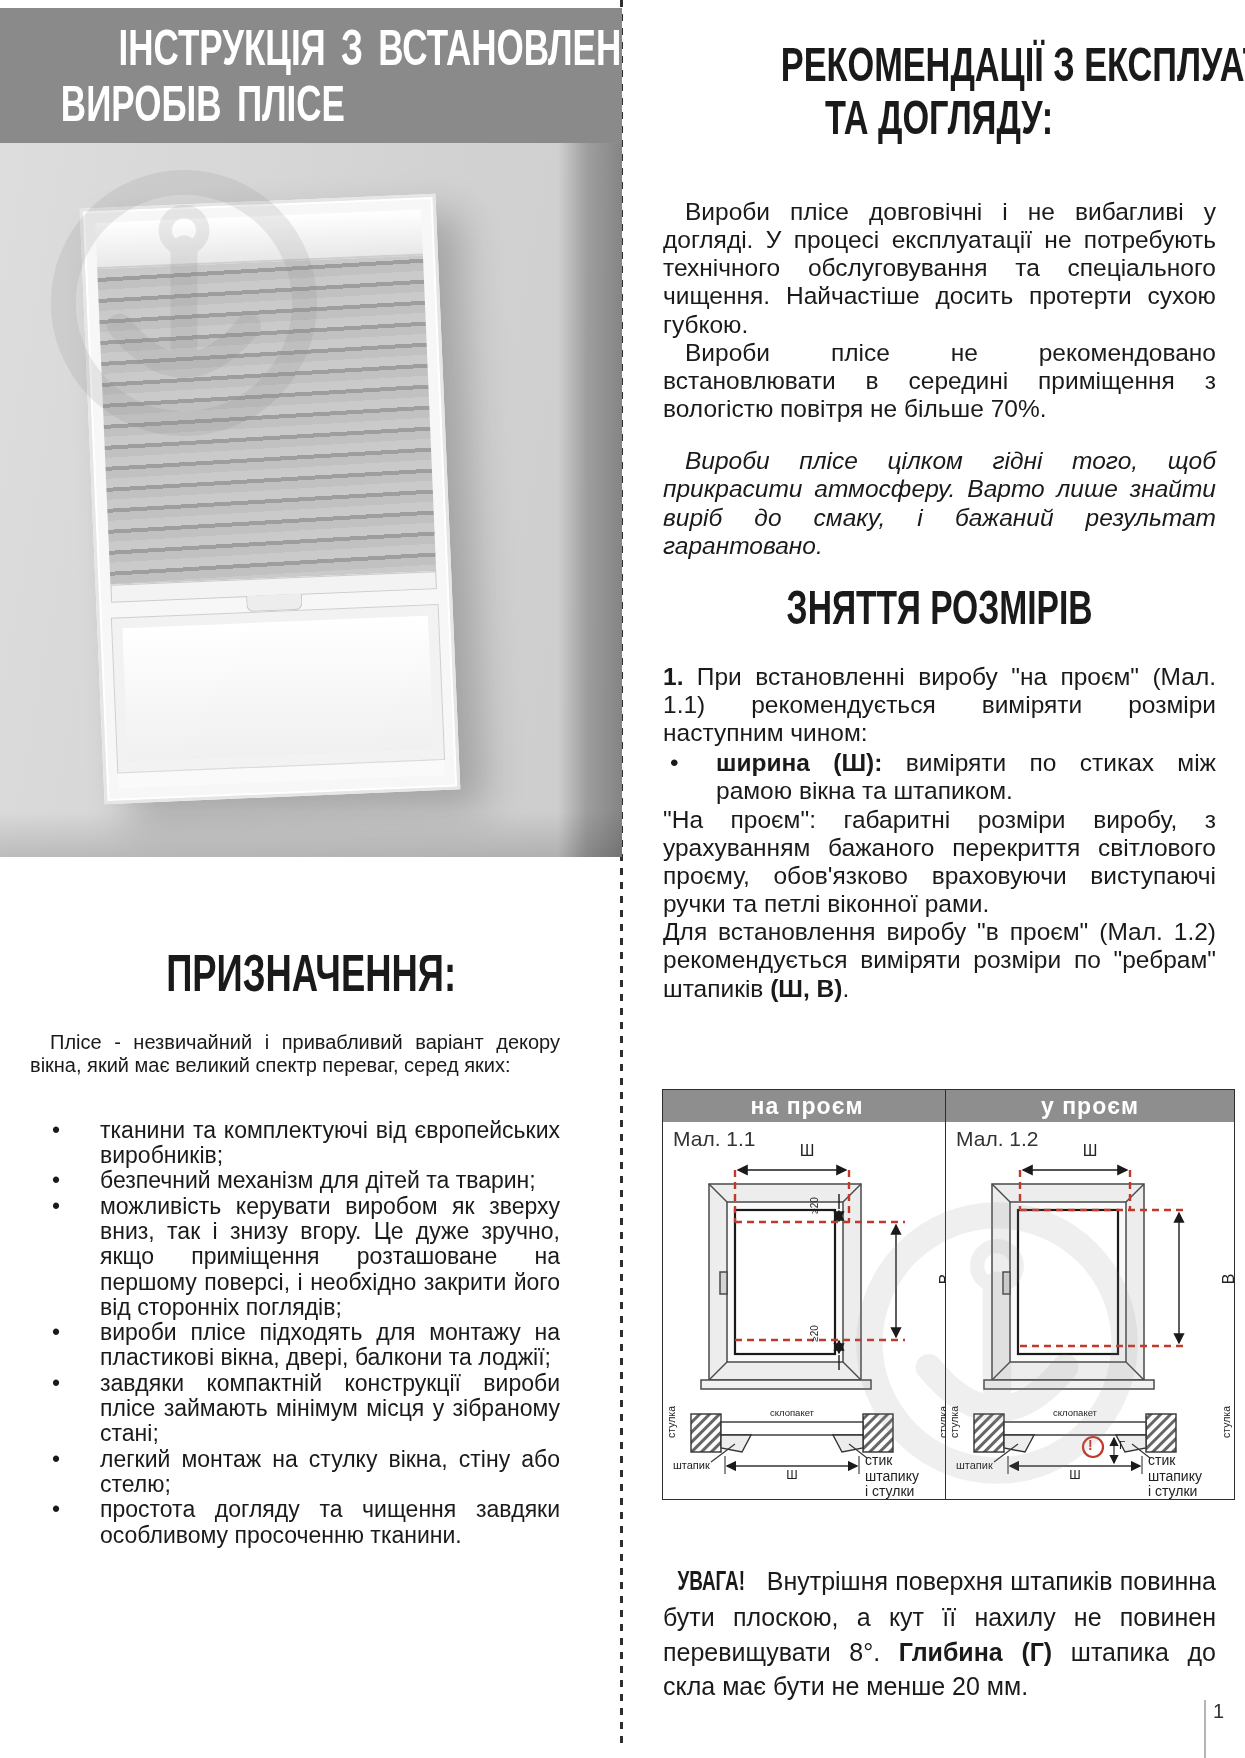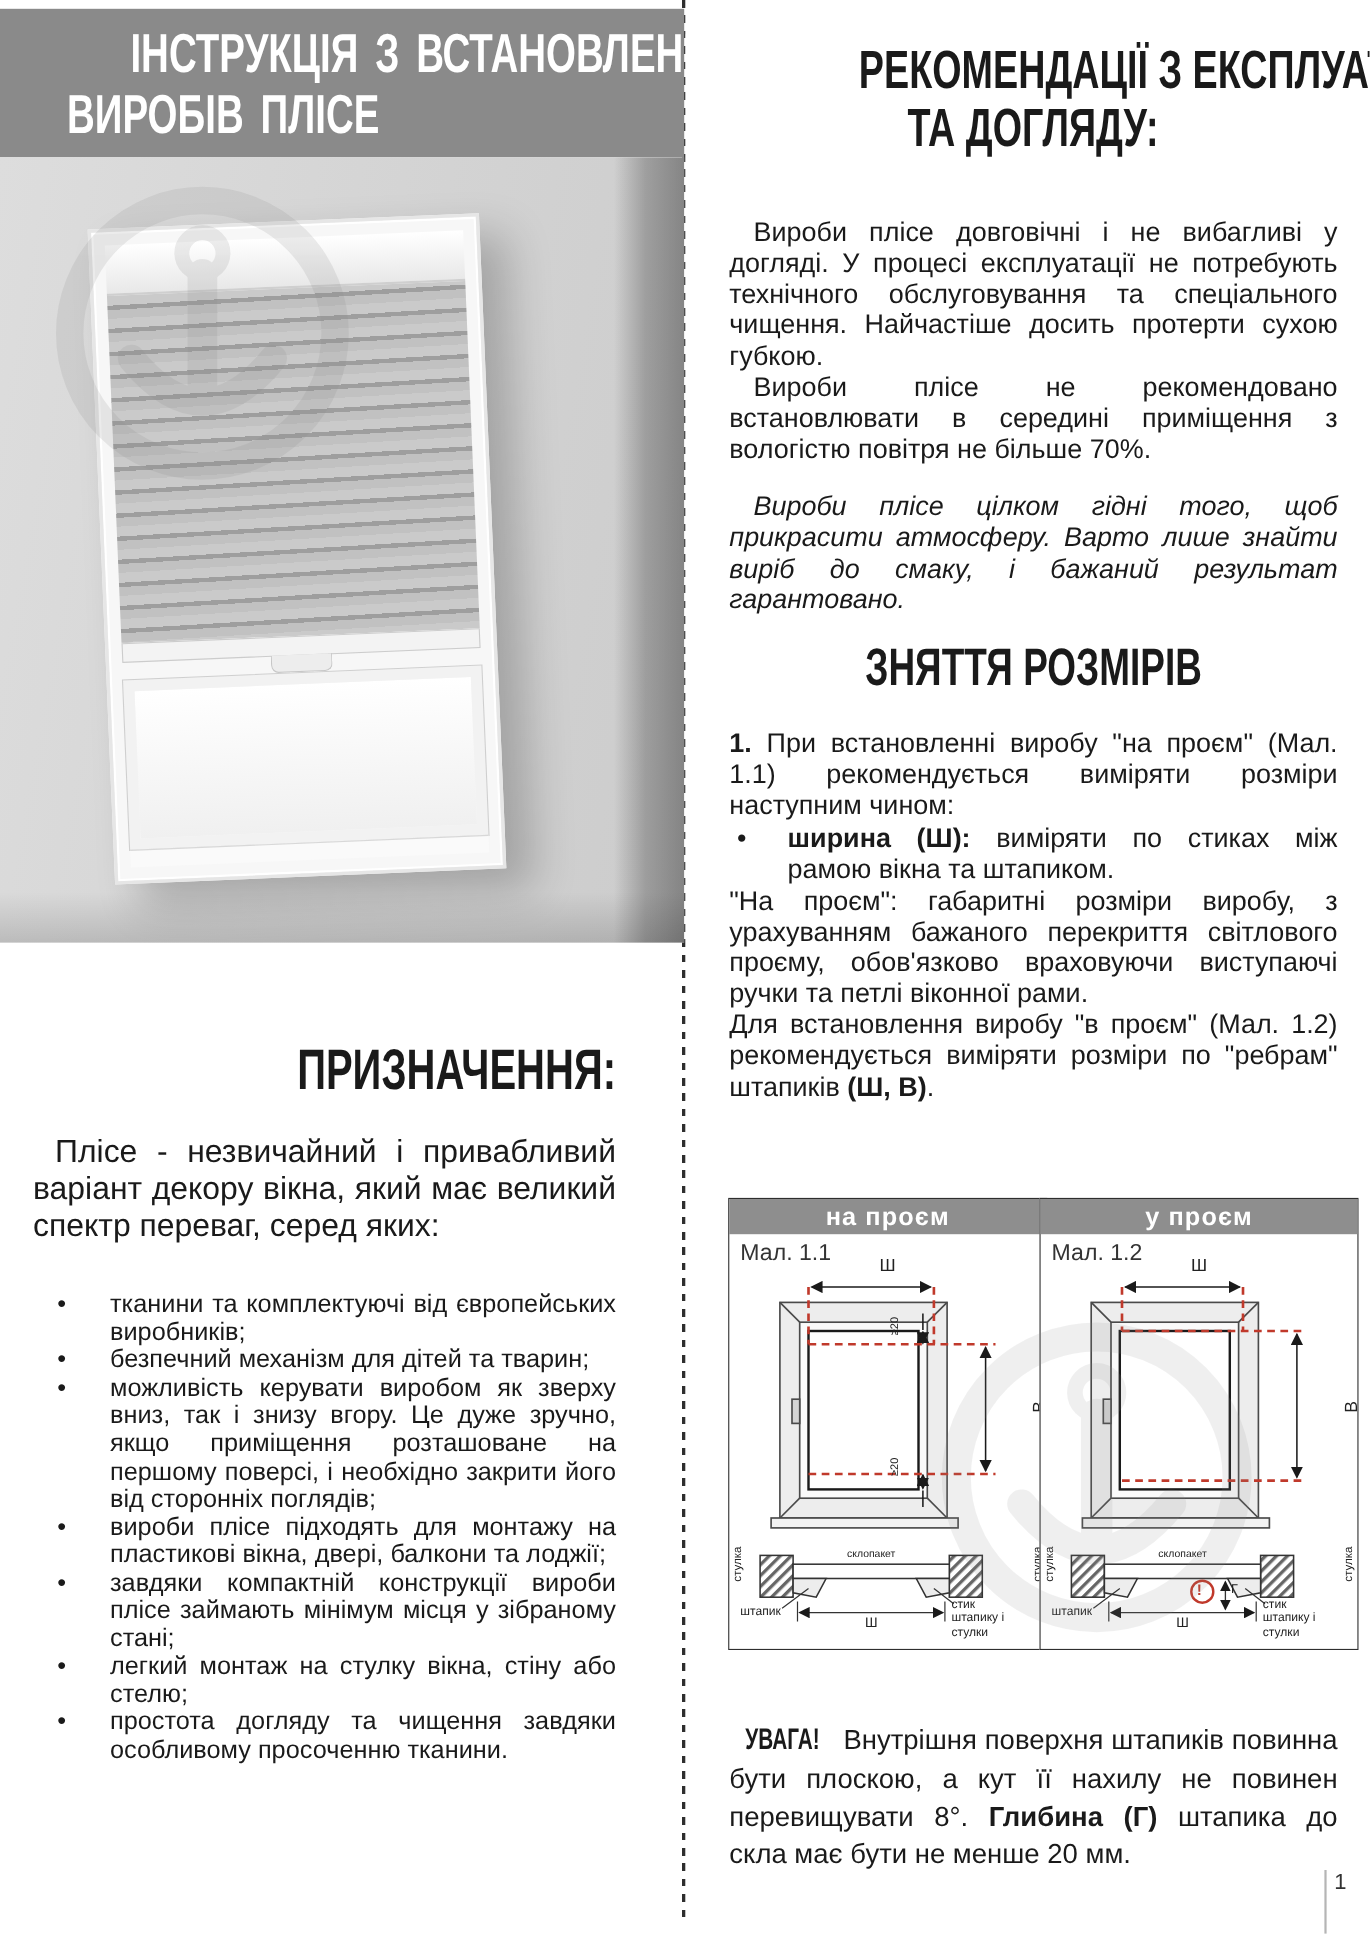--- a/index.html
+++ b/index.html
@@ -30,22 +30,22 @@
   .bottomrail{height:18px;background:#f3f3f3;border:1px solid #cccccc;box-sizing:border-box;}
   .tab{width:54px;height:15px;margin:0 auto;background:#ededed;border:1px solid #c7c7c7;border-top:none;
        border-radius:0 0 7px 7px;position:relative;top:-1px;}
   .glass{flex:1;background:linear-gradient(180deg,#ffffff,#f0f0f0);border:10px solid #f2f2f2;
          outline:1px solid #cfcfcf;box-sizing:border-box;}
   .sill{height:15px;background:#fafafa;border-top:1px solid #d8d8d8;}
   .wm{position:absolute;pointer-events:none;}
   .wm-photo{left:28px;top:4px;width:312px;height:312px;opacity:.17;}
   .wm-diag{left:210px;top:1178px;width:330px;height:330px;opacity:.13;z-index:6;}
   
-  .h-left{margin:90px 0 0;text-align:right;font-size:52px;font-weight:bold;line-height:1;}
-  .intro{margin:32px 62px 0 30px;font-size:29px;line-height:1.17;text-align:justify;text-indent:20px;}
+  .h-left{margin:90px 0 0;text-align:center;font-size:52px;font-weight:bold;line-height:1;}
+  .intro{margin:32px 62px 0 30px;font-size:20px;line-height:1.17;text-align:justify;text-indent:20px;}
   .blist{list-style:none;margin:40px 0 0;padding:0 62px 0 100px;}
   .blist li{position:relative;font-size:23px;line-height:1.1;text-align:justify;margin:0;}
   .blist li::before{content:"\2022";position:absolute;left:-48px;top:0;}
   
   .col-right{position:absolute;left:622px;top:0;width:623px;height:1758px;
              padding:0 29px 0 41px;box-sizing:border-box;}
   .h-right{margin:38px 0 0;text-align:center;font-size:49px;font-weight:bold;line-height:1.08;}
   .h-right2{margin:22px 0 0;text-align:center;font-size:48px;font-weight:bold;line-height:1.1;}
   .rp{margin:0;font-size:24.5px;line-height:1.15;text-align:justify;}
   .gap1{margin-top:54px;}
@@ -67,21 +67,21 @@
   .cap{left:10px;top:5px;font-size:21px;color:#333;}
   .sh{left:0;right:0;top:20px;text-align:center;font-size:16px;}
   .bv{right:-1px;top:148px;transform:rotate(-90deg);font-size:16px;}
   .g1{left:143px;top:78px;transform:rotate(-90deg);font-size:10px;}
   .g2{left:143px;top:206px;transform:rotate(-90deg);font-size:10px;}
   .sl{left:-8px;top:294px;transform:rotate(-90deg);font-size:10.5px;}
   .sr{right:-8px;top:294px;transform:rotate(-90deg);font-size:10.5px;}
   .gl{left:58px;width:142px;top:285px;text-align:center;font-size:9.5px;}
   .bd{left:10px;top:337px;font-size:11px;}
   .shb{left:95px;width:68px;top:346px;text-align:center;font-size:12.5px;}
-  .jt{left:202px;top:331px;width:56px;font-size:11px;line-height:1.12;}
+  .jt{left:202px;top:331px;width:56px;font-size:14px;line-height:1.12;}
   .dp{left:173px;top:317px;font-size:11.5px;}
   .warnx{left:142px;top:315px;font-size:14px;font-weight:bold;color:#c0392b;}
   
   .attention{position:absolute;left:41px;top:1538px;width:553px;font-size:25px;line-height:1.38;
              text-align:justify;z-index:7;}
   .att-lead{font-weight:bold;font-size:27px;}
   
   .pageline{position:absolute;left:1204px;top:1700px;width:2px;height:58px;background:#b5b5b5;}
   .pagenum{position:absolute;left:1213px;top:1700px;font-size:20px;color:#333;}
   b{font-weight:bold;}

